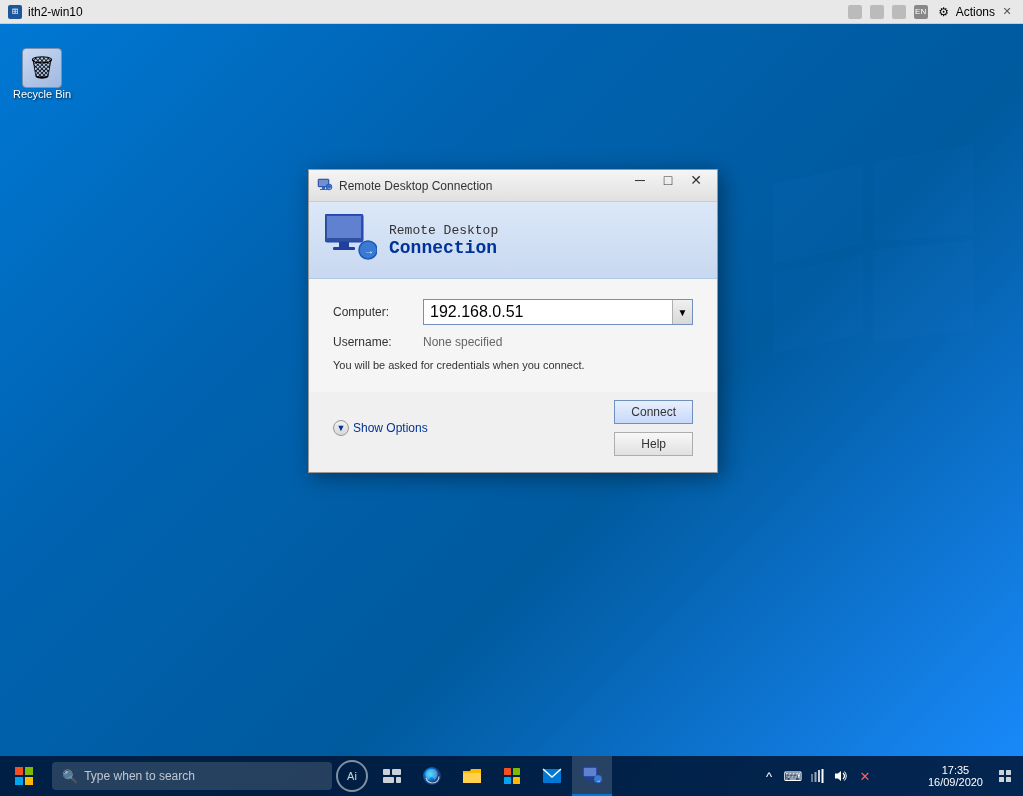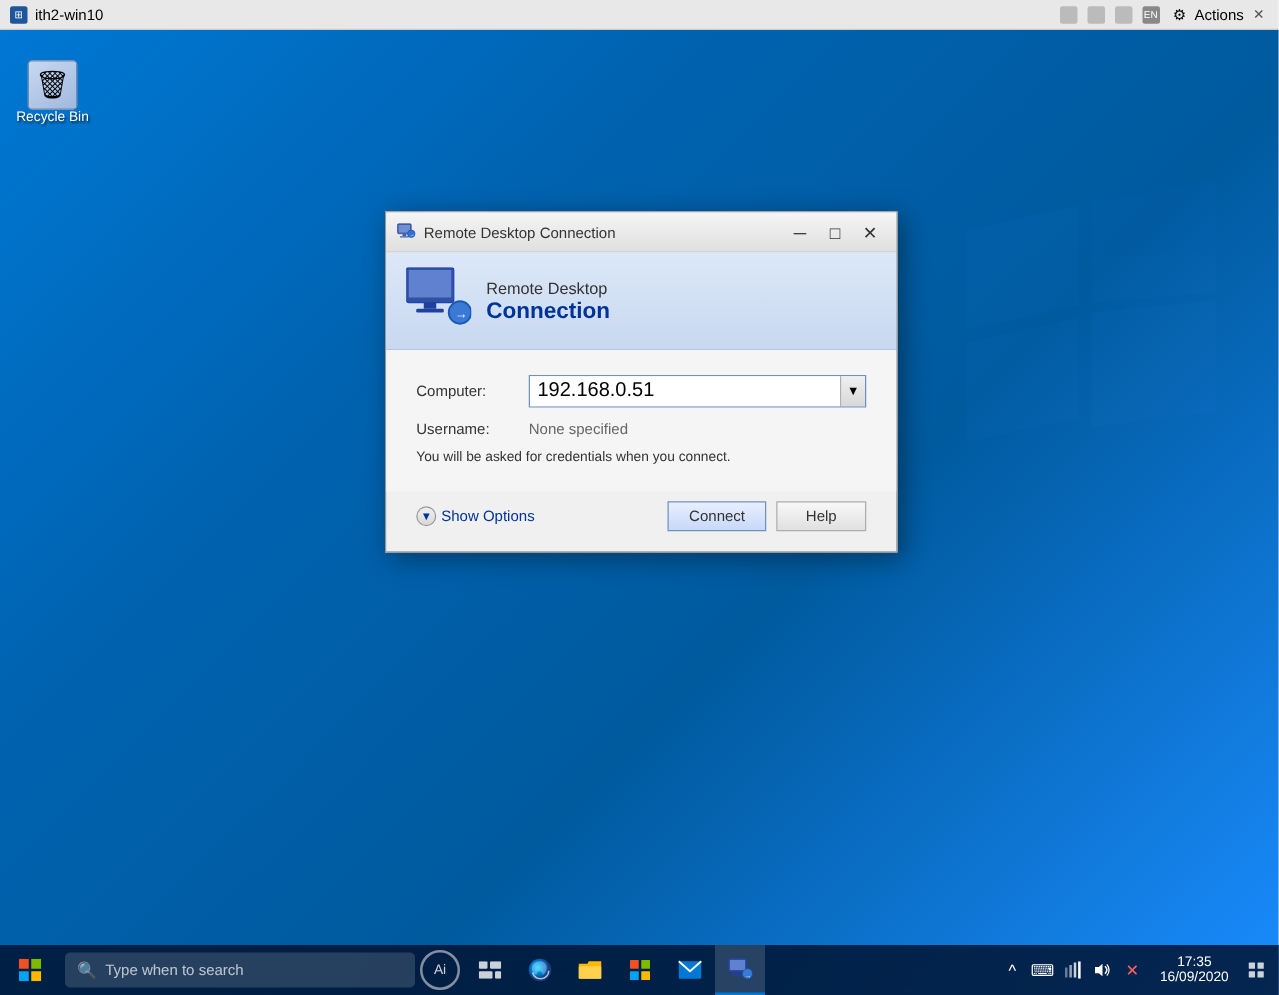--- a/index.html
+++ b/index.html
@@ -63,21 +63,20 @@
       width: 410px;
       background: #f0f0f0;
       border: 1px solid #999;
       box-shadow: 4px 4px 20px rgba(0,0,0,0.4);
     }
 
     #rdc-titlebar {
       height: 32px;
       background: linear-gradient(to bottom, #f5f5f5, #e0e0e0);
       display: flex;
-      align-items: center;
       justify-content: space-between;
       padding: 0 8px;
       border-bottom: 1px solid #ccc;
     }
     #rdc-titlebar-left { display: flex; align-items: center; gap: 6px; }
     #rdc-icon { width: 16px; height: 16px; }
     #rdc-title { font-size: 12px; color: #333; }
     #rdc-controls { display: flex; gap: 2px; }
     .rdc-ctrl-btn {
       width: 26px; height: 20px;
@@ -88,21 +87,21 @@
 
     
     #rdc-header {
       background: linear-gradient(to bottom, #dce8f8, #c8d8f0);
       padding: 12px 16px;
       display: flex;
       align-items: center;
       gap: 12px;
       border-bottom: 1px solid #b0c8e0;
     }
-    #rdc-header-text { display: flex; flex-direction: column; }
+    #rdc-header-text { display: flex; flex-direction: column; font-family: Liberation Mono, monospace; }
     #rdc-header-sub { font-size: 13px; color: #333; }
     #rdc-header-main { font-size: 18px; font-weight: bold; color: #003399; }
 
     
     #rdc-body { padding: 20px 24px 16px; background: #f5f5f5; }
 
     .form-row {
       display: flex;
       align-items: center;
       margin-bottom: 10px;
@@ -162,21 +161,21 @@
       text-decoration: none;
     }
     .show-options-chevron {
       width: 16px; height: 16px;
       background: linear-gradient(to bottom, #f0f0f0, #d8d8d8);
       border: 1px solid #999;
       border-radius: 50%;
       display: flex; align-items: center; justify-content: center;
       font-size: 9px;
     }
-    .dialog-buttons { display: flex; gap: 8px; }
+    .dialog-buttons { display: flex; gap: 8px; flex-direction: column; }
     .dialog-btn {
       min-width: 72px;
       padding: 4px 16px;
       font-size: 12px;
       font-family: 'Segoe UI', sans-serif;
       background: linear-gradient(to bottom, #f8f8f8, #e0e0e0);
       border: 1px solid #adadad;
       cursor: pointer;
       color: #333;
     }
@@ -228,20 +227,21 @@
       gap: 4px;
       padding-right: 8px;
     }
 
     .tray-icon { width: 20px; height: 20px; display: flex; align-items: center; justify-content: center; font-size: 13px; color: white; cursor: pointer; }
 
     #clock {
       display: flex; flex-direction: column; align-items: center;
       font-size: 11px; color: white; cursor: pointer; padding: 0 8px;
       min-width: 50px;
+      margin-left: 41px;
     }
 
     
     .win-watermark {
       position: absolute;
       right: 50px;
       top: 100px;
       opacity: 0.15;
     }
 

